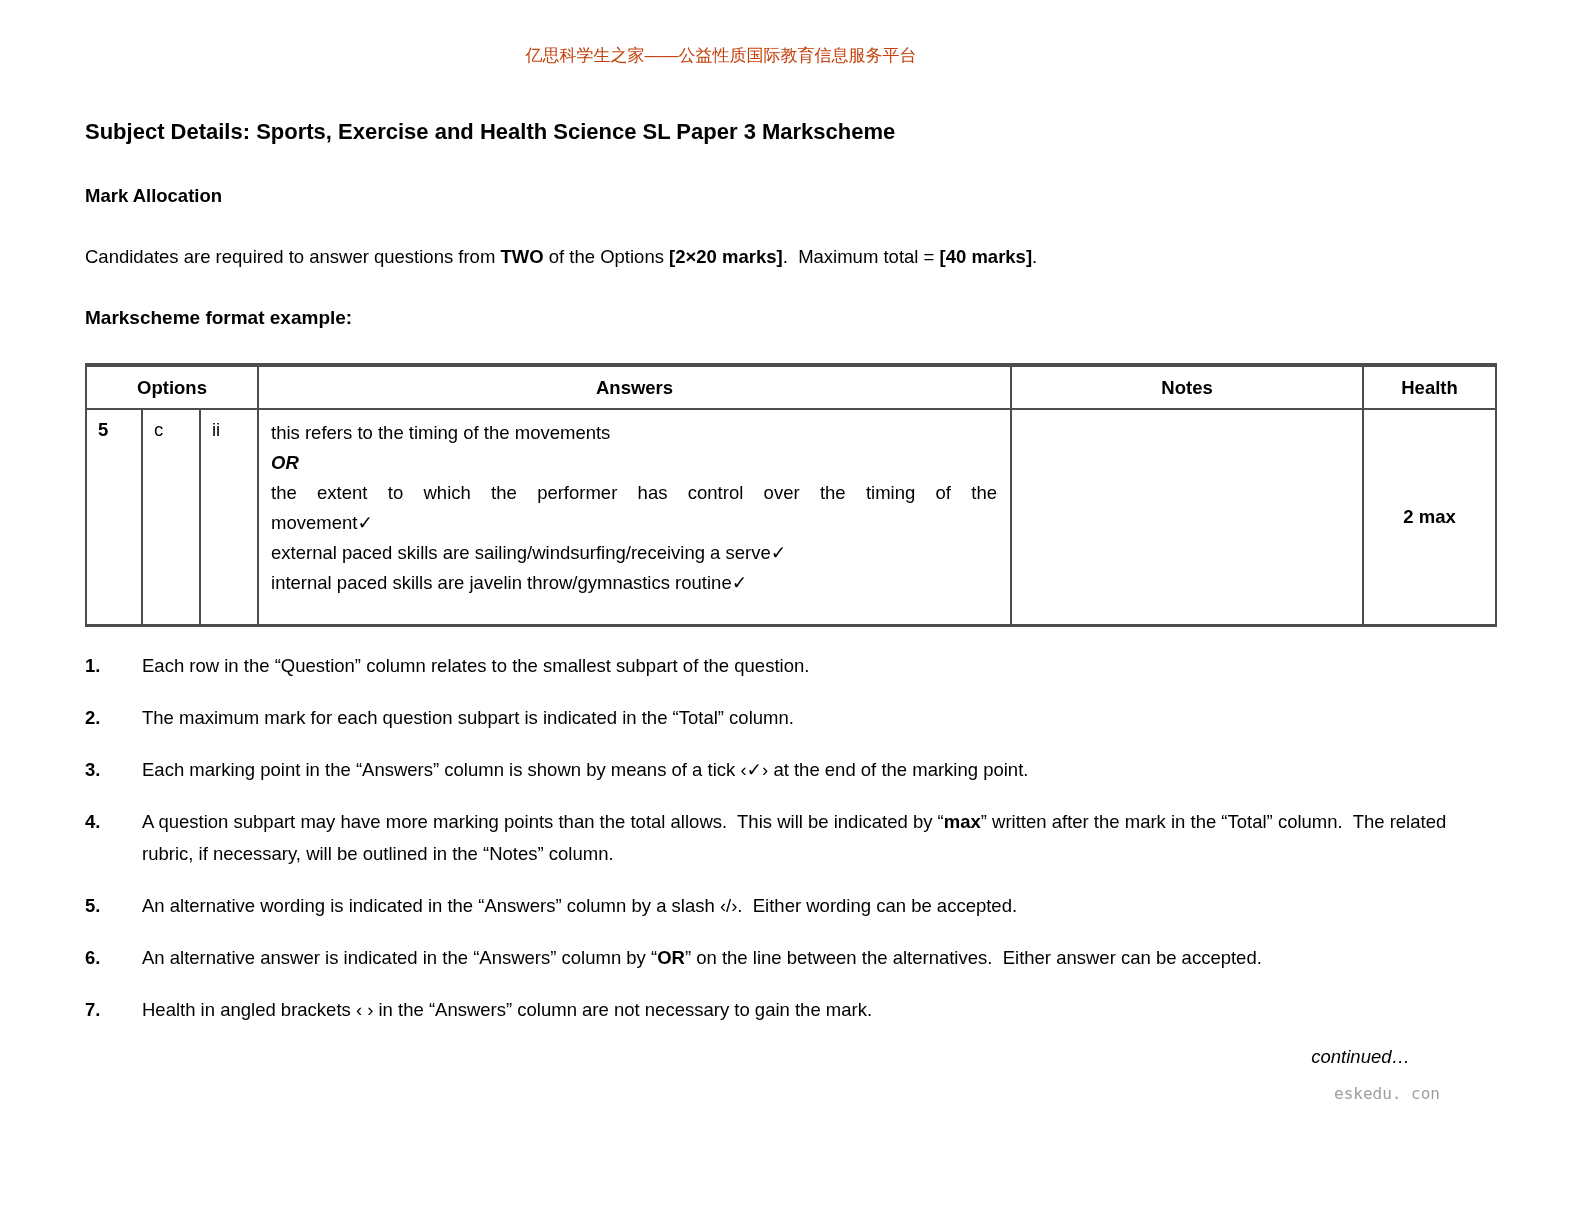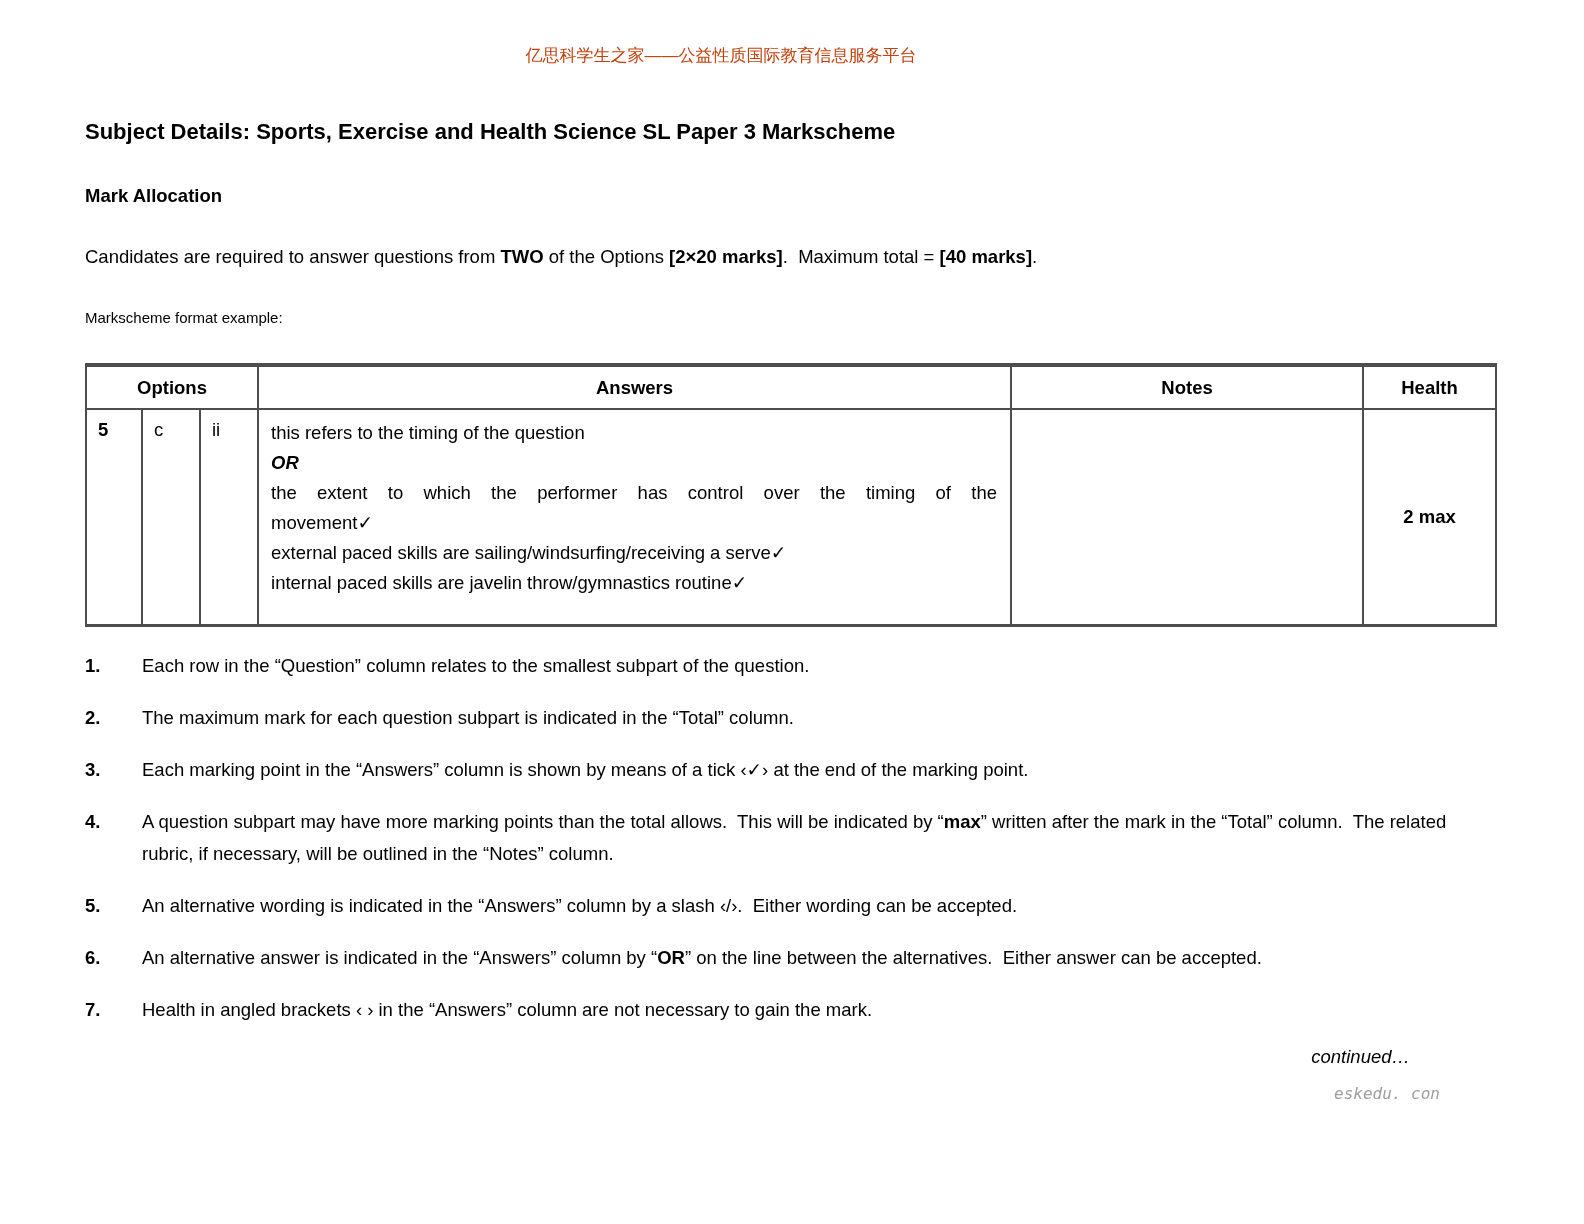--- a/index.html
+++ b/index.html
@@ -31,22 +31,22 @@
     font-weight: bold;
     line-height: 24px;
   }
   p.intro {
     margin: 37px 0 0 0;
     font-size: 18.5px;
     line-height: 24px;
   }
   h3.example-heading {
     margin: 37px 0 0 0;
-    font-size: 15px;
-    font-weight: normal;
+    font-size: 19px;
+    font-weight: bold;
     line-height: 24px;
   }
   table.ms-table {
     margin-top: 33px;
     width: 1410px;
     border-collapse: collapse;
     table-layout: fixed;
   }
   table.ms-table { border: 2px solid #4d4d4d; border-top-width: 4px; border-bottom-width: 3px; }
   .ms-table th, .ms-table td {
@@ -94,21 +94,20 @@
     text-align: right;
     font-size: 18.5px;
     font-style: italic;
   }
   .bottom-watermark {
     margin: 16px 144px 0 0;
     text-align: right;
     font-family: "DejaVu Sans Mono", monospace;
     font-size: 16px;
     color: #9e9e9e;
-    font-style: italic;
   }
   b, .bold { font-weight: bold; }
 </style>
 </head>
 <body>
 
 <div class="topbar">亿思科学生之家——公益性质国际教育信息服务平台</div>
 
 <div class="content">
 
@@ -136,21 +135,21 @@
         <th>Notes</th>
         <th>Health</th>
       </tr>
     </thead>
     <tbody>
       <tr>
         <td class="q-cell q-num">5</td>
         <td class="q-cell">c</td>
         <td class="q-cell">ii</td>
         <td class="ans-cell">
-          <p>this refers to the timing of the question</p>
+          <p>this refers to the timing of the movements</p>
           <p class="or-line">OR</p>
           <p><span class="justify-first">the extent to which the performer has control over the timing of the</span><span>movement</span><span>✓</span></p>
           <p class="gap"><span>external paced skills are sailing/windsurfing/receiving a serve</span><span>✓</span></p>
           <p class="gap"><span>internal paced skills are javelin throw/gymnastics routine</span><span>✓</span></p>
         </td>
         <td></td>
         <td class="total-cell">2 max</td>
       </tr>
     </tbody>
   </table>

